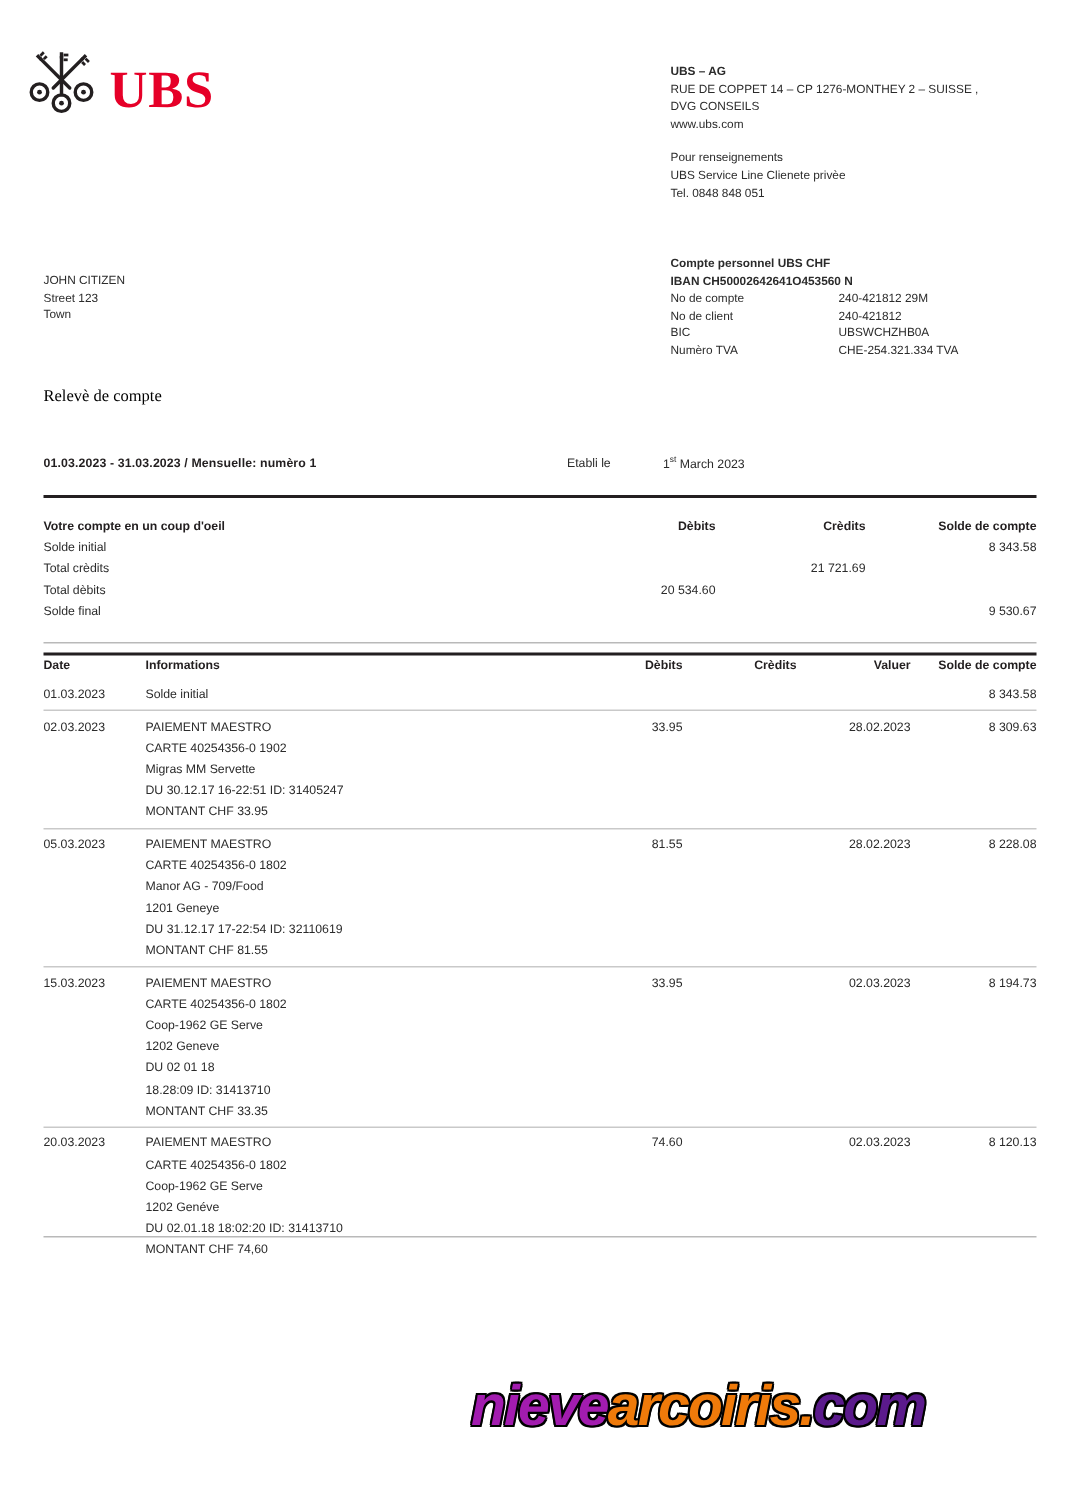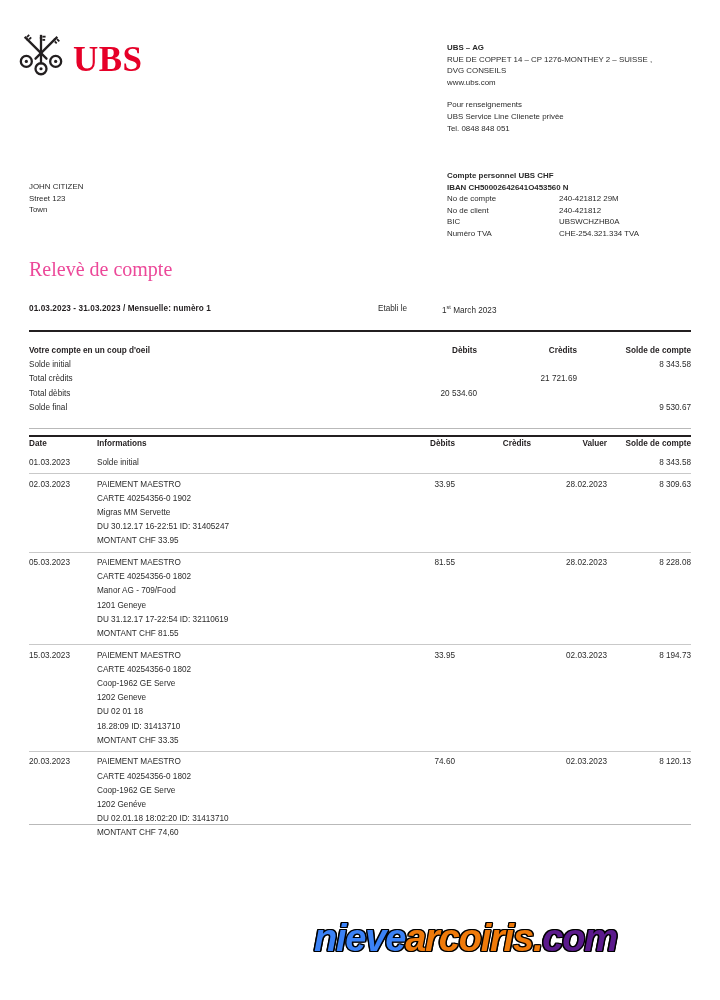--- a/index.html
+++ b/index.html
@@ -75,22 +75,22 @@
   .acct-block .hd { font-weight: bold; }
   .acct-row { display: flex; }
   .acct-row .k { width: 112px; }
   .acct-row .v { flex: 1; }
 
   .doc-title {
     position: absolute;
     left: 29px;
     top: 258px;
     font-family: "Liberation Serif", serif;
-    font-size: 20px;
-    color: #ec4899;
+    font-size: 11px;
+    color: #000000;
   }
 
   
   .period {
     position: absolute;
     left: 29px;
     top: 304px;
     width: 662px;
     font-size: 8.2px;
     color: #231f20;
@@ -199,21 +199,21 @@
     font-style: italic;
     letter-spacing: -1.2px;
     line-height: 1;
     white-space: nowrap;
     text-shadow:
       -1.2px -1.2px 0 #000, 1.2px -1.2px 0 #000,
       -1.2px  1.2px 0 #000, 1.2px  1.2px 0 #000,
        0 -1.4px 0 #000, 0 1.4px 0 #000,
       -1.4px 0 0 #000, 1.4px 0 0 #000;
   }
-  .wm-a { color: #3b82f6; margin-top: 28px; }
+  .wm-a { color: #a21caf; margin-top: 28px; }
   .wm-b { color: #ef7a0a; }
   .wm-c { color: #5b1a8c; text-align: center; }
 </style>
 </head>
 <body>
 
 <div class="page">
 
   <div class="logo-block">
     <svg class="logo-keys" viewBox="0 0 100 96">

